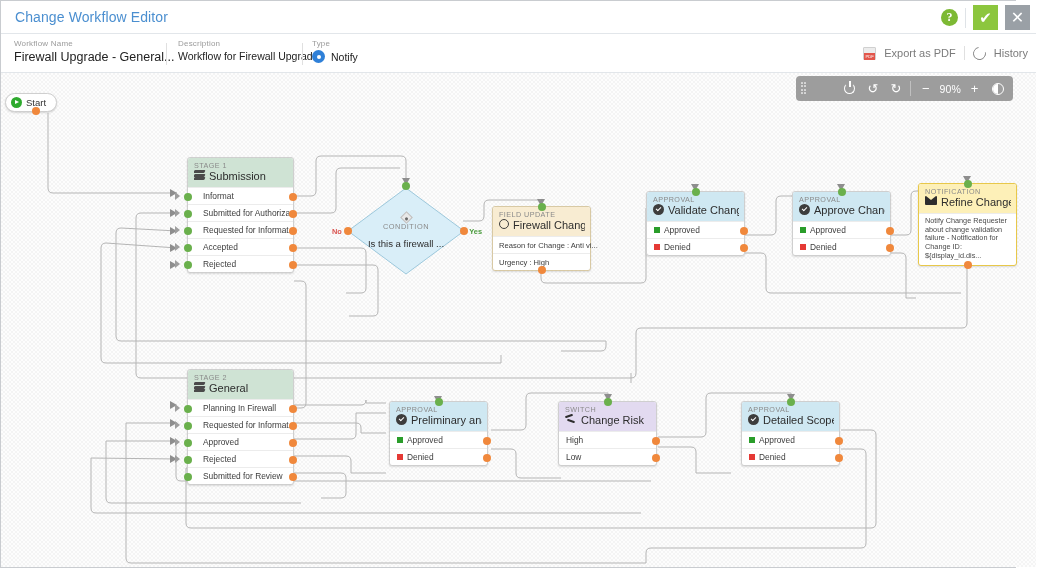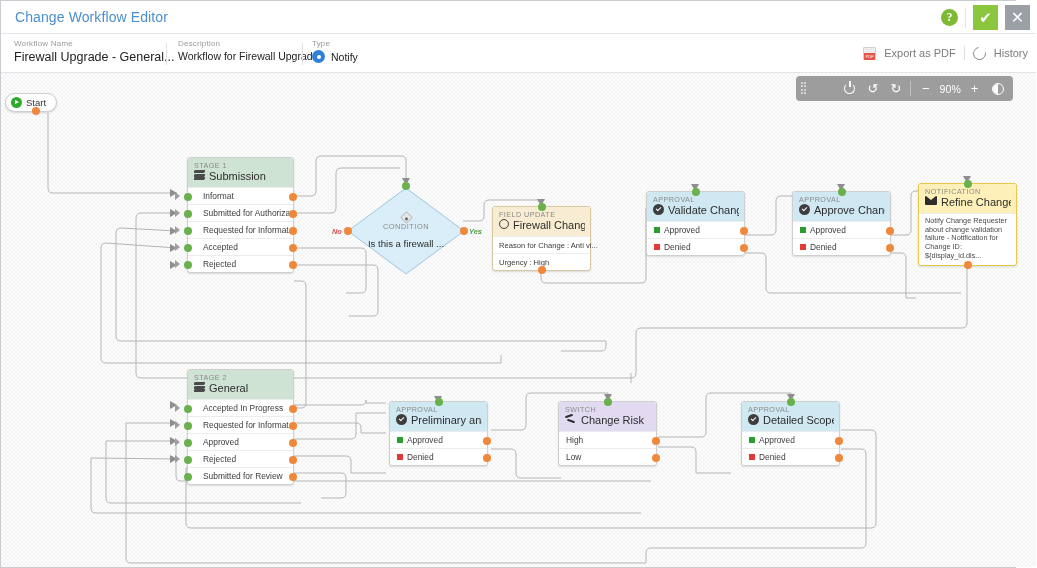--- a/index.html
+++ b/index.html
@@ -117,21 +117,21 @@
      border-top:2.6px solid transparent; border-bottom:2.6px solid transparent; }
 
   
   .cond-wrap { position:absolute; }
   .diamond { position:absolute; left:0; top:0; width:100%; height:100%; }
   .cond-inner { position:absolute; left:0; top:0; width:100%; height:100%;
      display:flex; flex-direction:column; align-items:center; justify-content:center; }
   .cond-kind { font-size:7.4px; letter-spacing:.5px; color:#8a8a8a; text-transform:uppercase;
      font-variant:small-caps; }
   .cond-text { font-size:9.6px; color:#2d2d2d; margin-top:7px; white-space:nowrap; }
-  .cond-lbl { position:absolute; font-size:7.4px; font-weight:bold;font-style:italic; }
+  .cond-lbl { position:absolute; font-size:7.4px; font-weight:bold; }
   .lbl-no { color:#d9534f; } .lbl-yes { color:#4a9b3d; }
   .cond-ic { width:9px; height:9px; background:#e8e8e8; border:1px solid #bdbdbd; transform:rotate(45deg);
      position:relative; }
   .cond-ic:after { content:""; position:absolute; left:2.5px; top:2.5px; width:3px; height:3px;
      background:#6a6a6a; border-radius:50%; }
 
   
   .ic-stack { width:11px; height:10px; position:relative; flex:0 0 auto; }
   .ic-stack i { position:absolute; left:0; width:11px; height:2.6px; background:#4a4a4a;
      border-radius:1px; transform:skewX(-20deg); }
@@ -443,21 +443,21 @@
               <i style="top:0"></i>
               <i style="top:3.6px"></i>
               <i style="top:7.2px"></i>
             </span>
           <span>General</span>
         </div>
       </div>
       <div class="nrow">
           <span class="row-tri"></span>
           <span class="row-pg"></span>
-          <span class="row-label">Accepted In Progress</span>
+          <span class="row-label">Planning In Firewall</span>
           <span class="row-po"></span>
         </div>
       <div class="nrow">
           <span class="row-tri"></span>
           <span class="row-pg"></span>
           <span class="row-label">Requested for Informat...</span>
           <span class="row-po"></span>
         </div>
       <div class="nrow">
           <span class="row-tri"></span>

